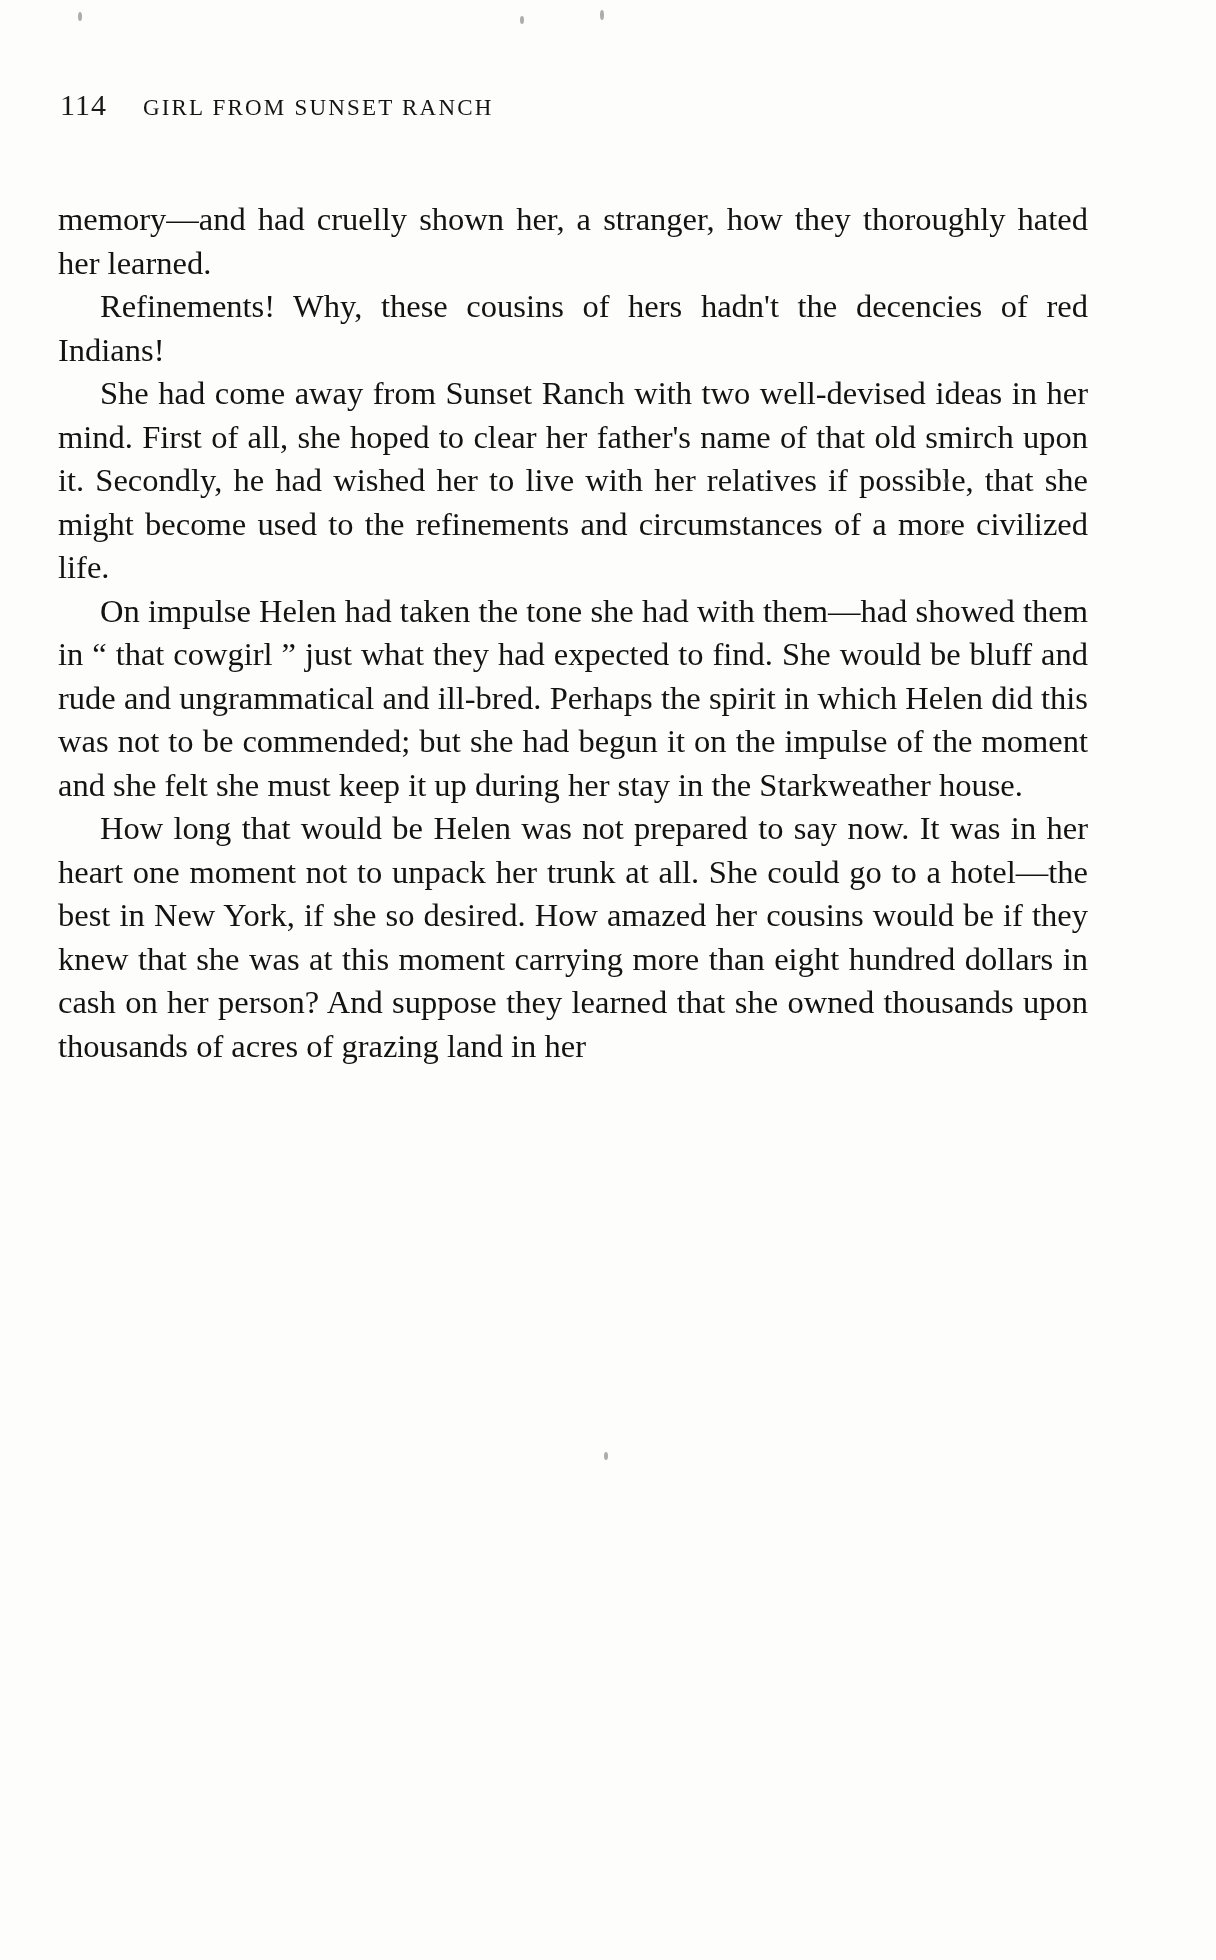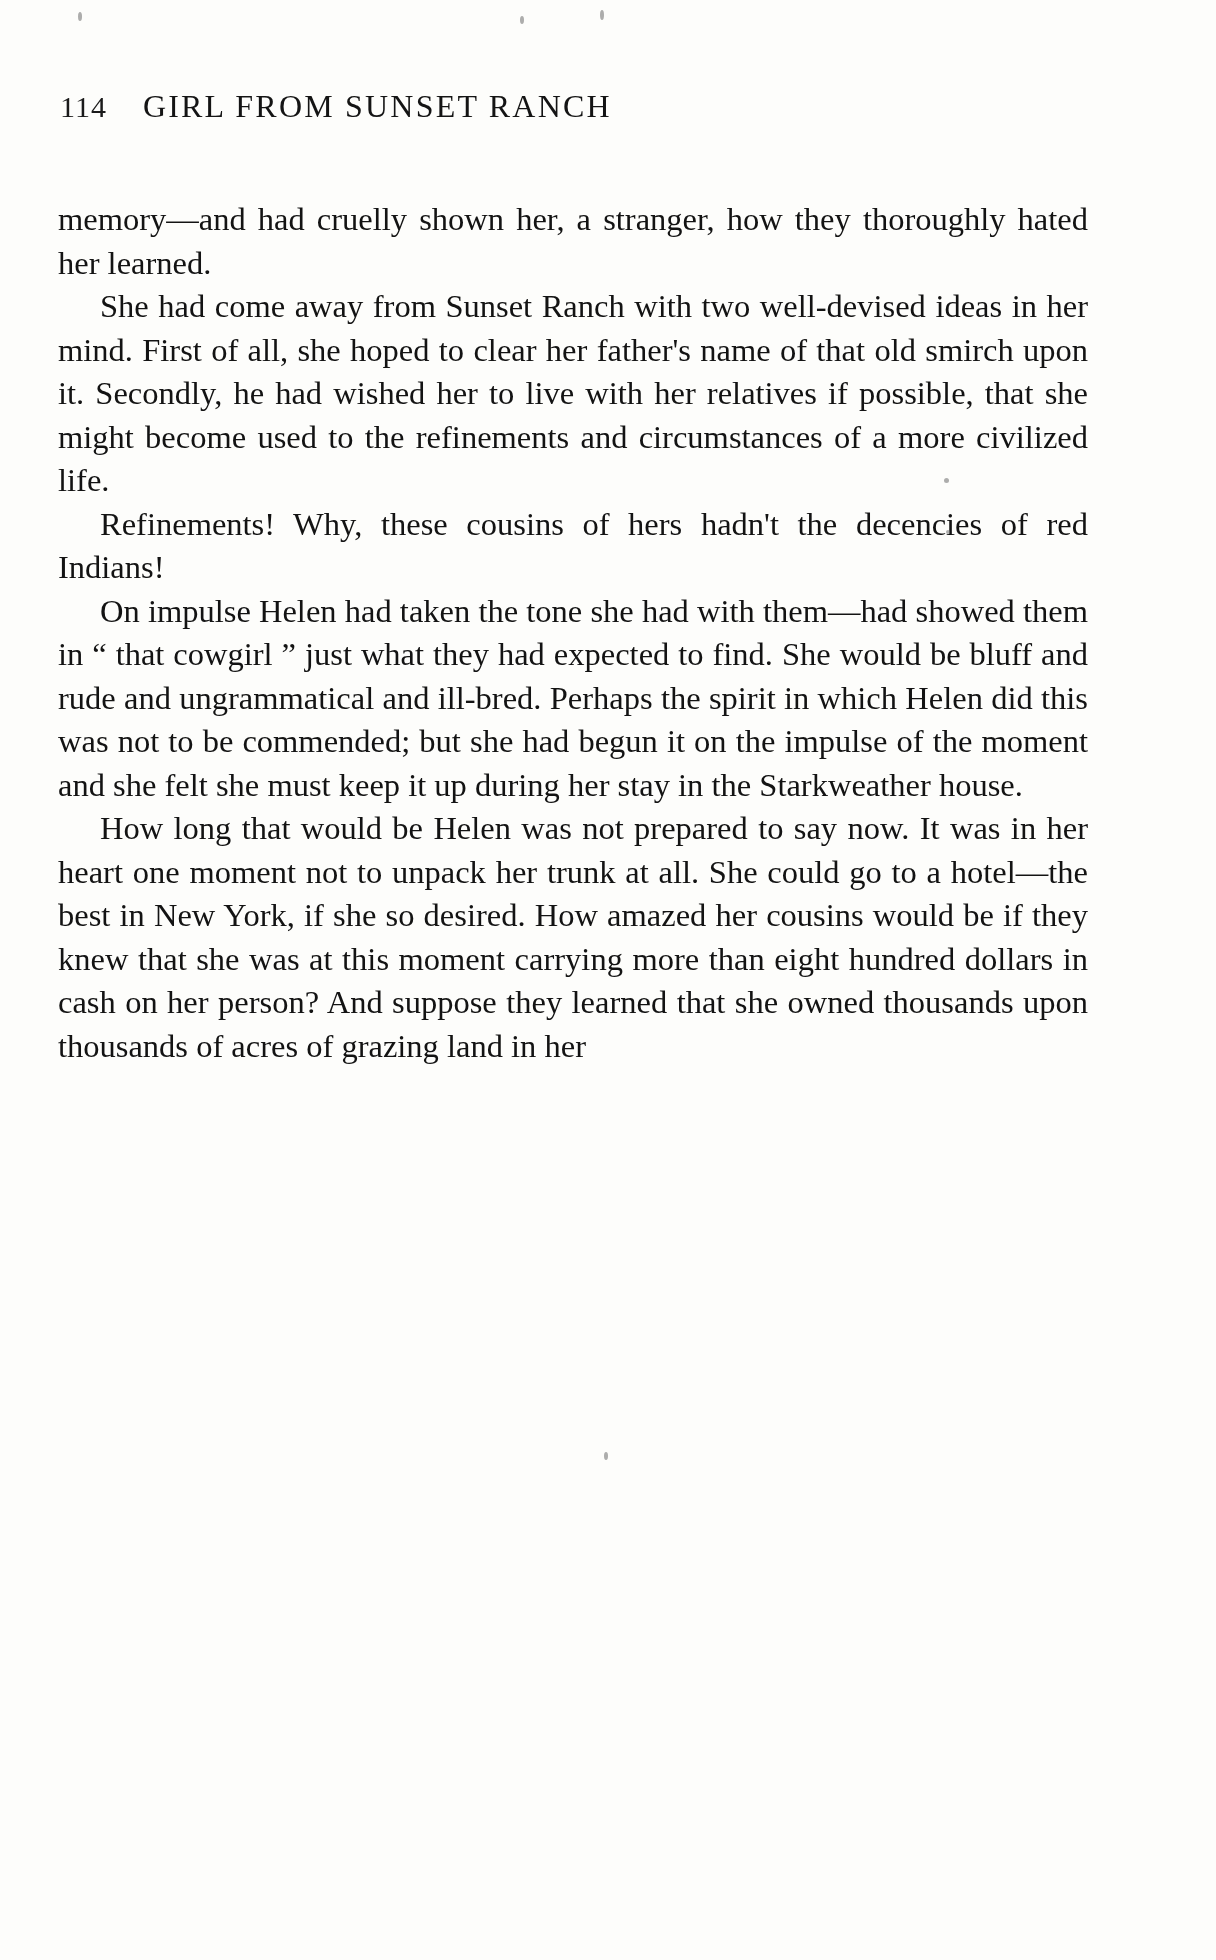--- a/index.html
+++ b/index.html
@@ -35,21 +35,21 @@
   .folio {
     font-family: "Liberation Serif", serif;
     font-size: 30px;
     letter-spacing: 1px;
     color: #1a1a1a;
     margin-right: 36px;
     font-variant: small-caps;
   }
   .running-head {
     font-family: "Liberation Serif", serif;
-    font-size: 32px;
+    font-size: 23px;
     letter-spacing: 2.2px;
     color: #141414;
     white-space: nowrap;
   }
   .body-text {
     position: absolute;
     left: 58px;
     top: 198px;
     width: 1030px;
     font-size: 32.5px;
@@ -78,22 +78,22 @@
 
 <div class="page">
 
   <div class="header">
     <span class="folio">114</span>
     <span class="running-head">GIRL FROM SUNSET RANCH</span>
   </div>
 
   <div class="body-text">
     <p>memory—and had cruelly shown her, a stranger, how they thoroughly hated her learned.</p>
+    <p class="indent">Refinements! Why, these cousins of hers hadn't the decencies of red Indians!</p>
     <p class="indent">She had come away from Sunset Ranch with two well-devised ideas in her mind. First of all, she hoped to clear her father's name of that old smirch upon it. Secondly, he had wished her to live with her relatives if possible, that she might become used to the refinements and circumstances of a more civilized life.</p>
-    <p class="indent">Refinements! Why, these cousins of hers hadn't the decencies of red Indians!</p>
     <p class="indent">On impulse Helen had taken the tone she had with them—had showed them in “ that cowgirl ” just what they had expected to find. She would be bluff and rude and ungrammatical and ill-bred. Perhaps the spirit in which Helen did this was not to be commended; but she had begun it on the impulse of the moment and she felt she must keep it up during her stay in the Starkweather house.</p>
     <p class="indent">How long that would be Helen was not prepared to say now. It was in her heart one moment not to unpack her trunk at all. She could go to a hotel—the best in New York, if she so desired. How amazed her cousins would be if they knew that she was at this moment carrying more than eight hundred dollars in cash on her person? And suppose they learned that she owned thousands upon thousands of acres of grazing land in her</p>
   </div>
 
   <div class="speck" style="left:78px; top:12px; width:4px; height:9px;"></div>
   <div class="speck" style="left:520px; top:16px; width:4px; height:8px;"></div>
   <div class="speck" style="left:600px; top:10px; width:4px; height:10px;"></div>
   <div class="speck" style="left:944px; top:478px; width:5px; height:5px;"></div>
   <div class="speck" style="left:946px; top:530px; width:4px; height:4px;"></div>
   <div class="speck" style="left:604px; top:1452px; width:4px; height:8px;"></div>

